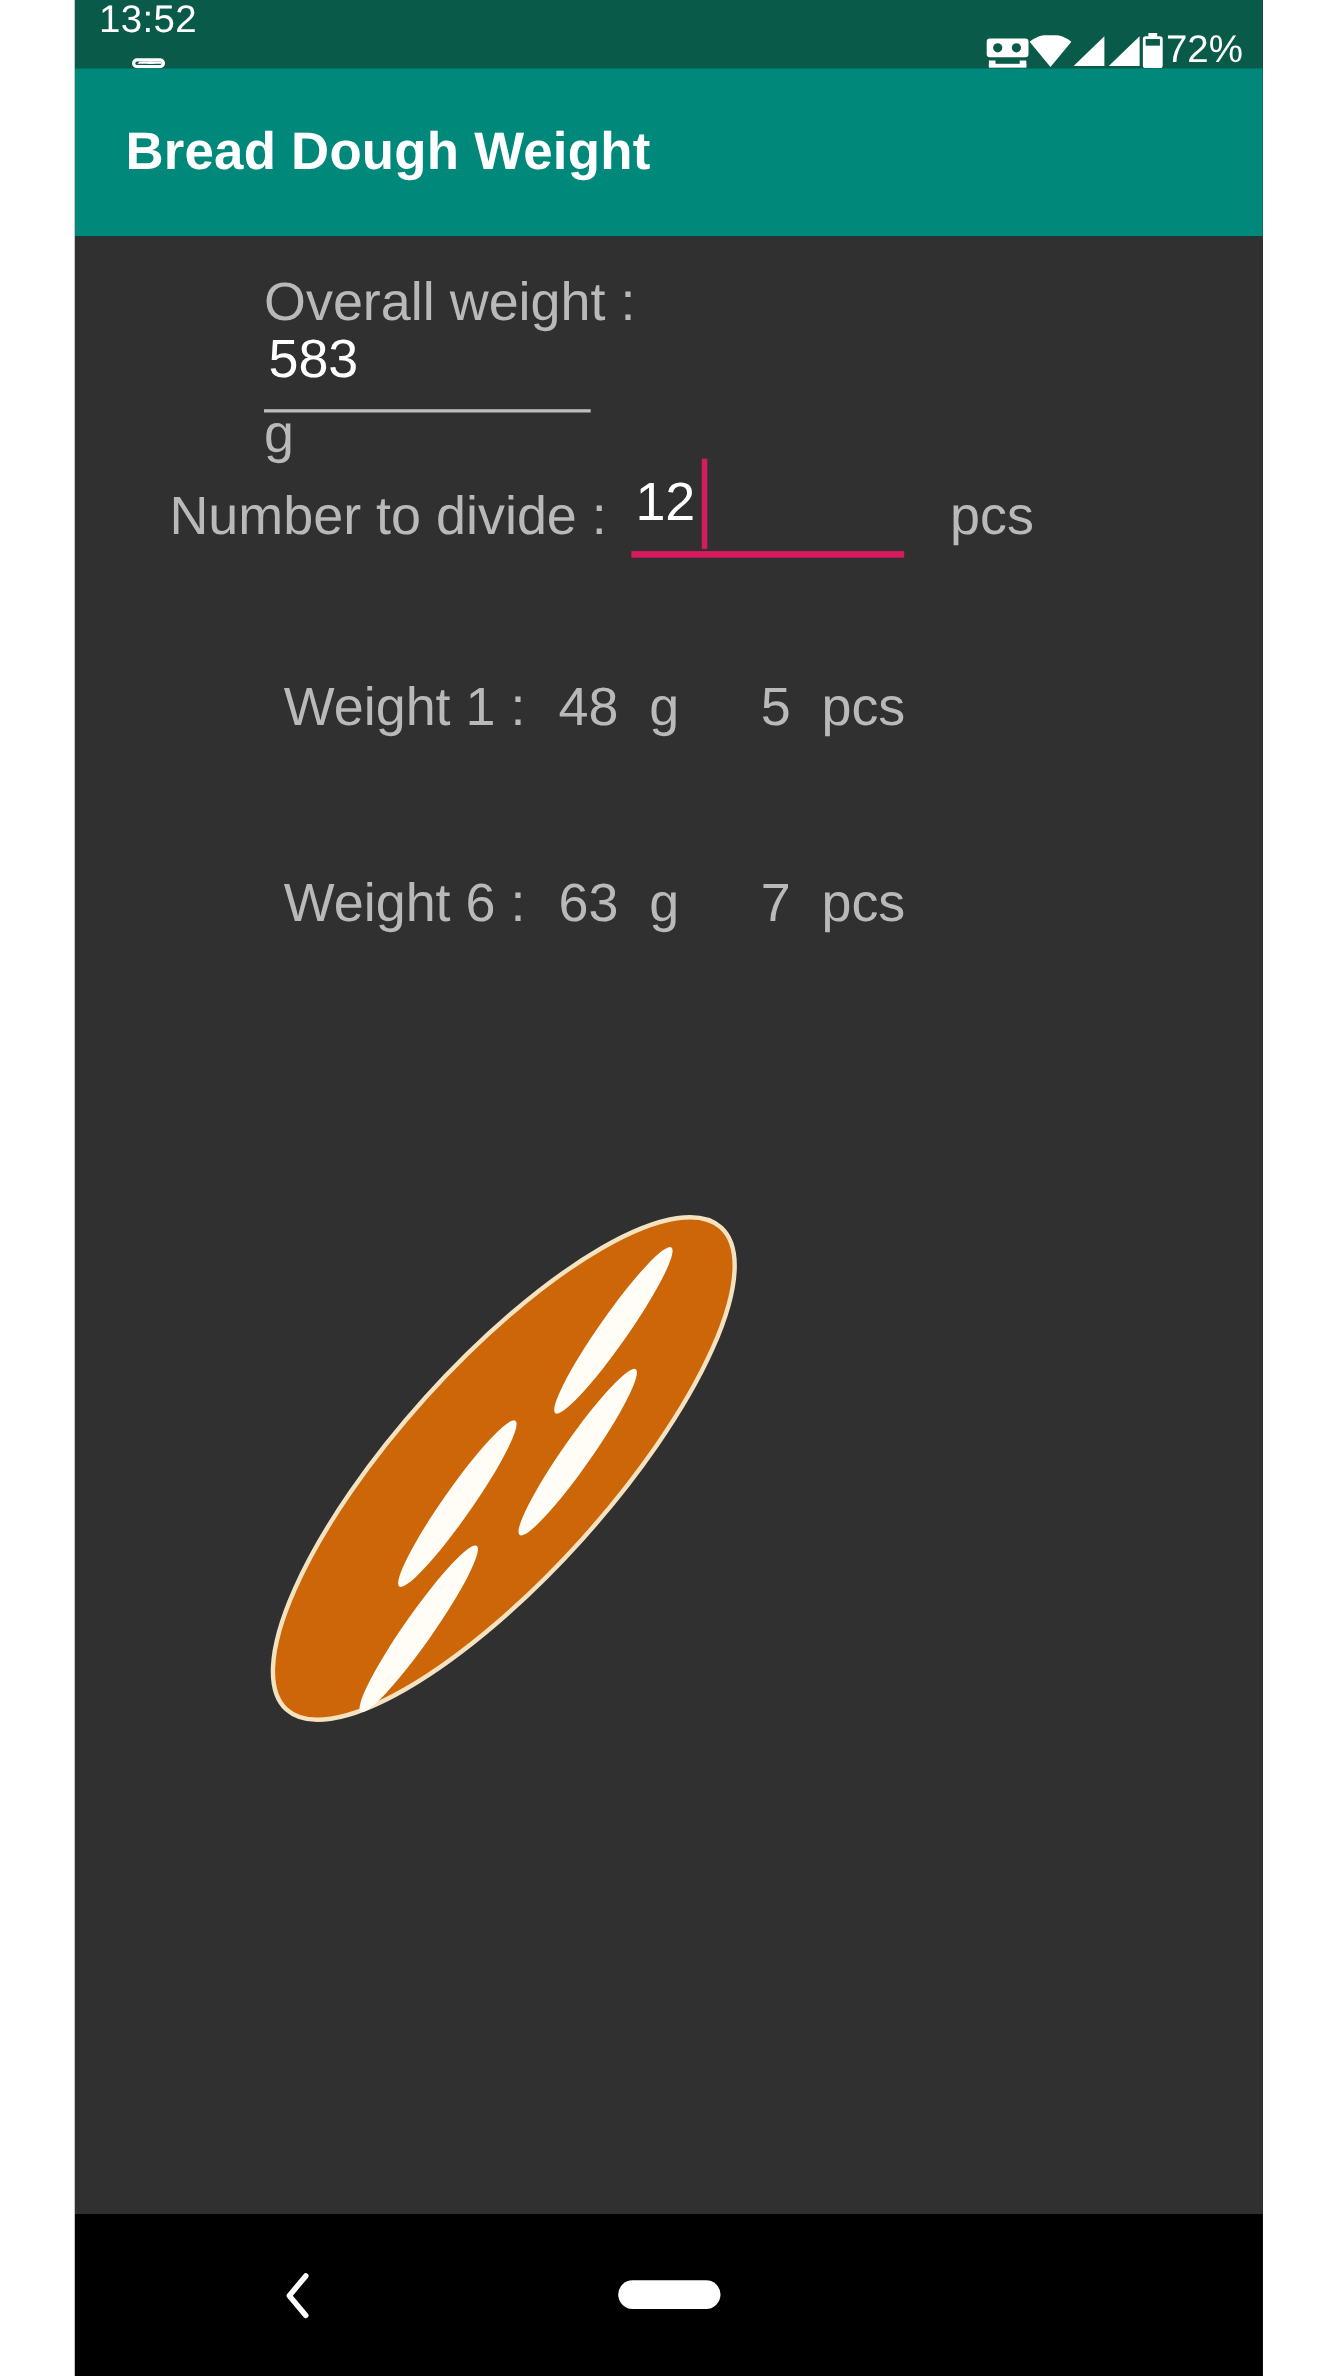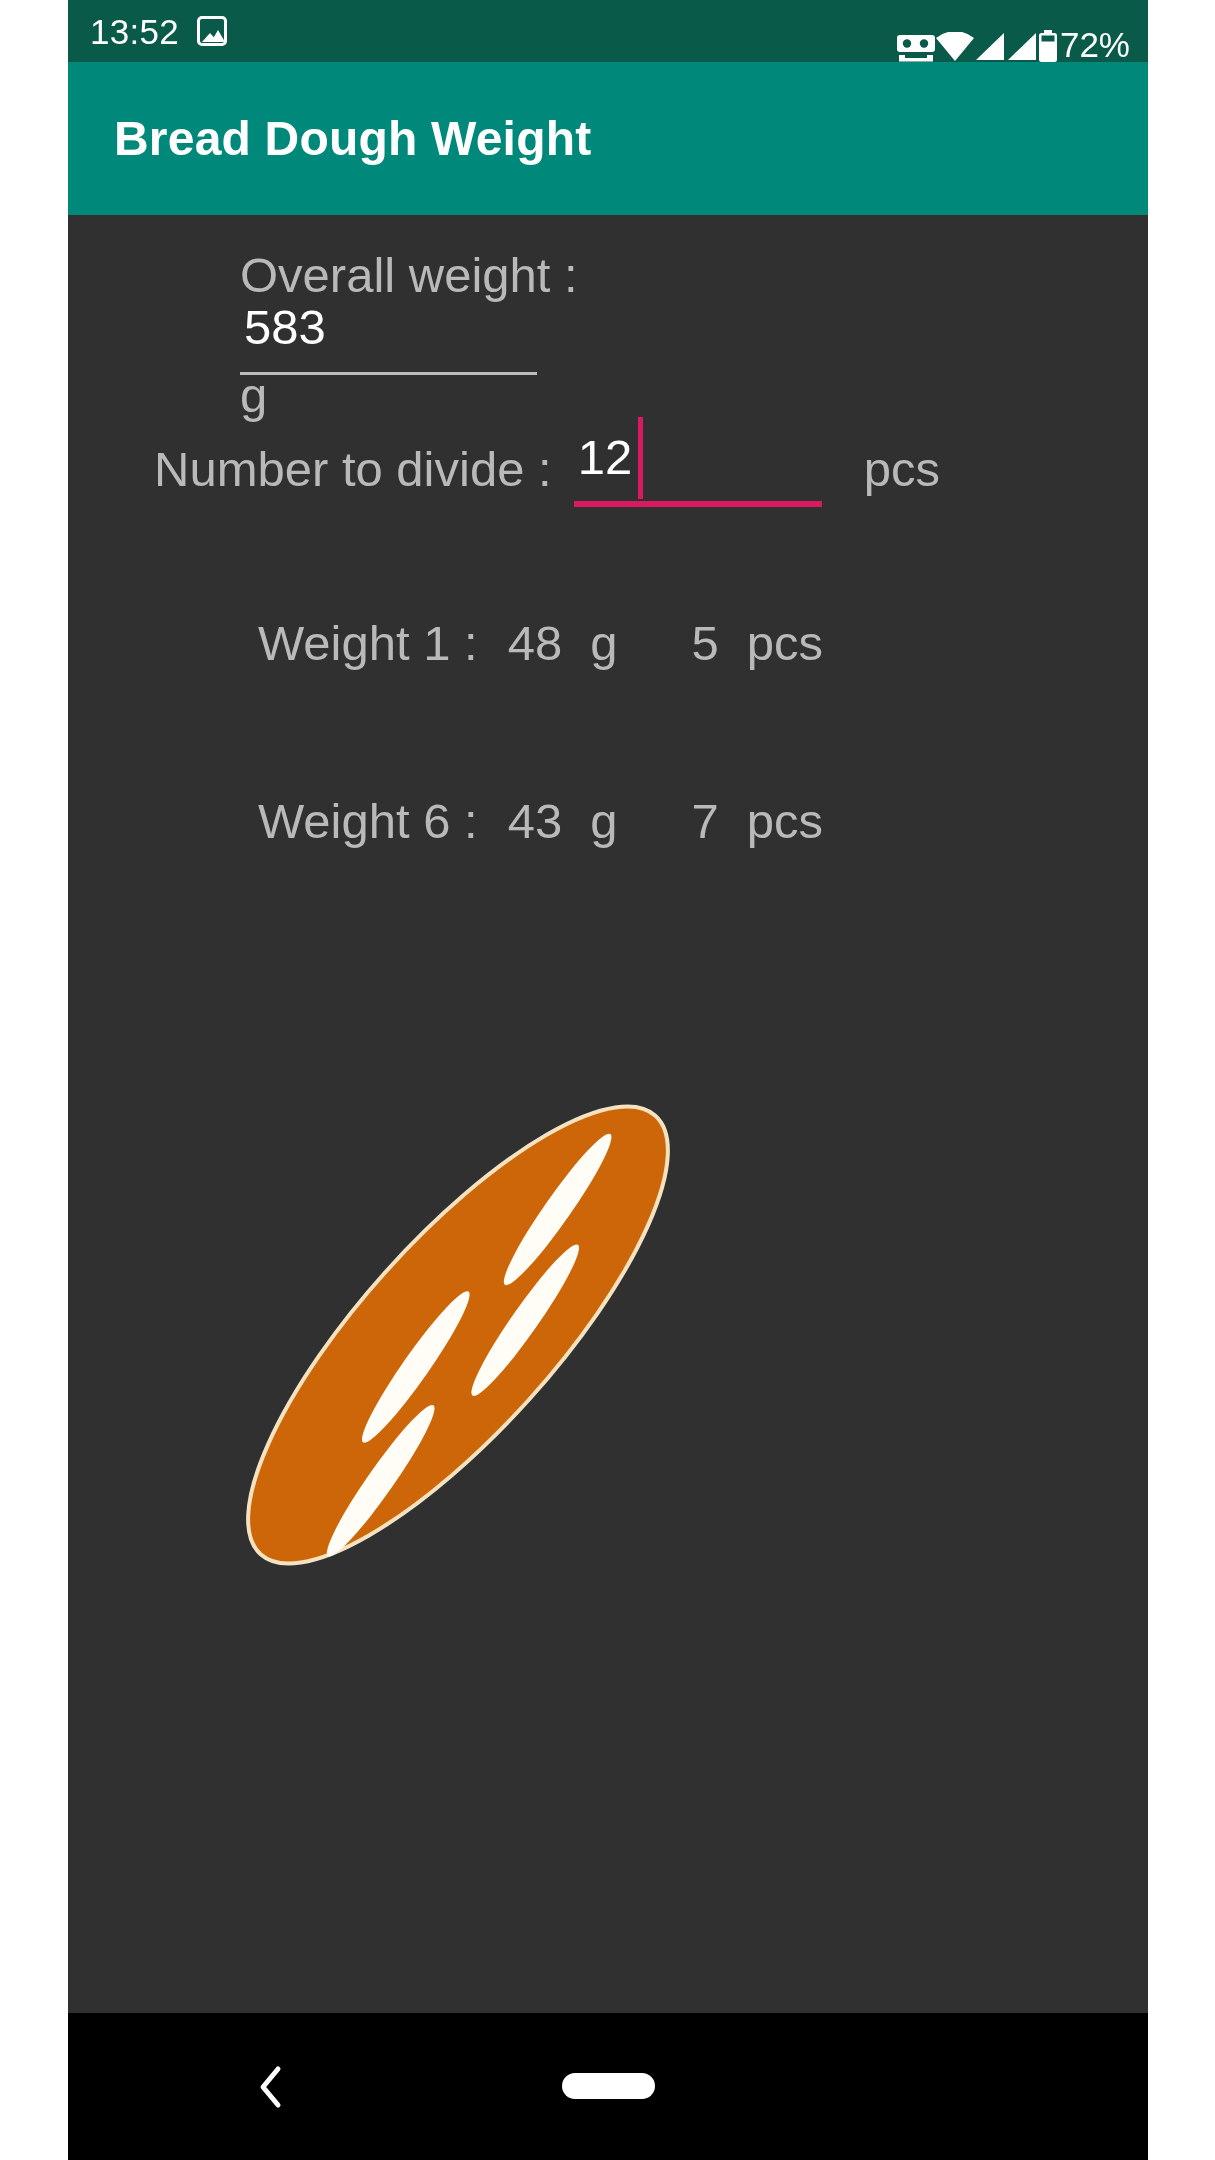--- a/index.html
+++ b/index.html
@@ -42,20 +42,21 @@
     color: #ffffff;
   }
   #status-left {
     position: absolute;
     left: 22px;
     top: 0;
     height: 62px;
     display: flex;
     align-items: center;
     gap: 18px;
+    flex-direction: column;
   }
   #clock {
     font-size: 35px;
     font-weight: 500;
     letter-spacing: 0.3px;
     line-height: 1;
     color: #ffffff;
   }
   .gallery-ico {
     width: 30px;
@@ -331,21 +332,21 @@
       <div class="result-row" id="row-w1">
         <span class="r-label">Weight 1 :</span>
         <span class="r-val">48</span>
         <span class="r-unit">g</span>
         <span class="r-count">5</span>
         <span class="r-cunit">pcs</span>
       </div>
 
       <div class="result-row" id="row-w2">
         <span class="r-label">Weight 6 :</span>
-        <span class="r-val">43</span>
+        <span class="r-val">63</span>
         <span class="r-unit">g</span>
         <span class="r-count">7</span>
         <span class="r-cunit">pcs</span>
       </div>
 
       <div id="bread-wrap">
         <svg width="620" height="620" viewBox="0 0 620 620">
           <g transform="rotate(-48 310 310)">
             <ellipse cx="310" cy="310" rx="295" ry="96" fill="#cc6608" stroke="#f5e2c0" stroke-width="4"></ellipse>
             <g fill="#fffdf5">

